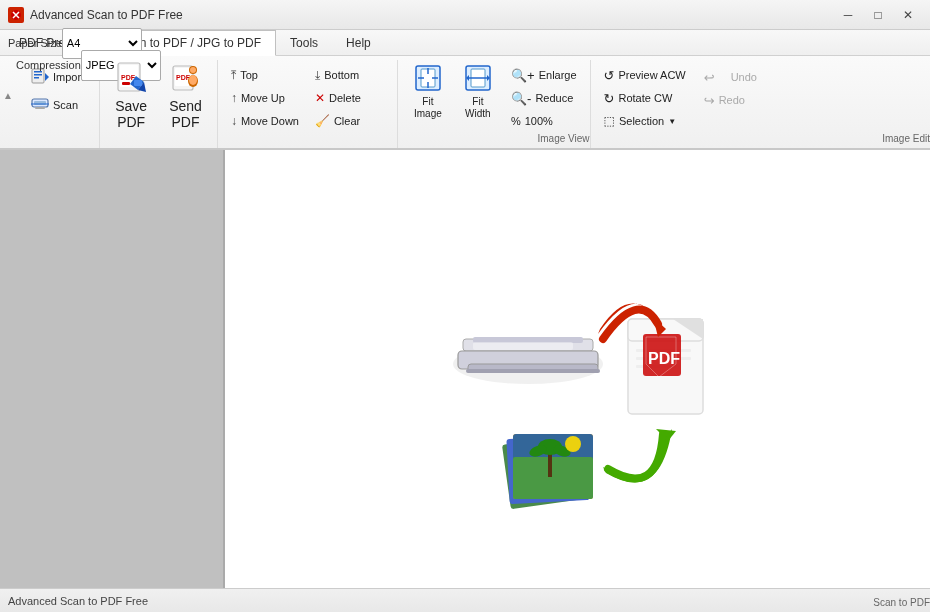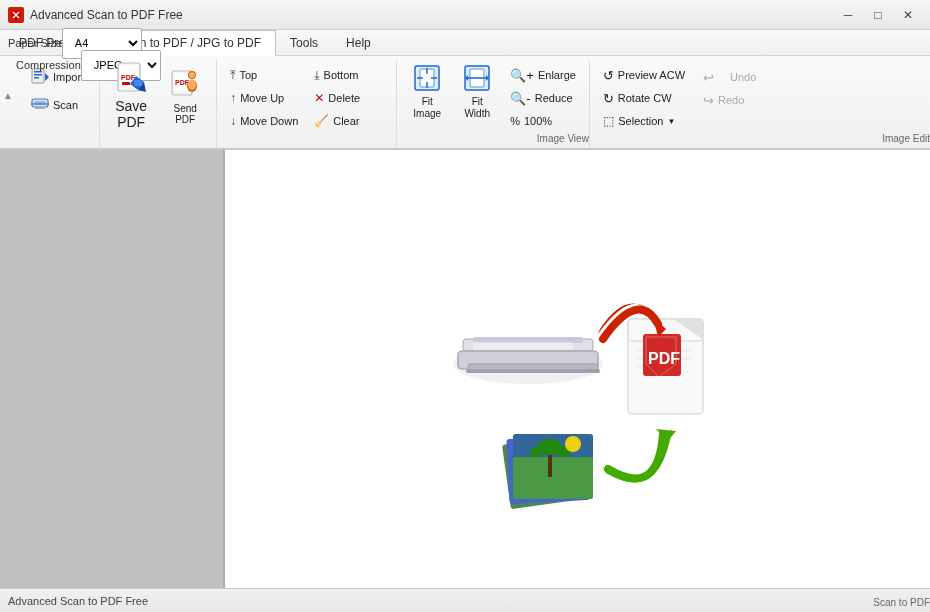--- a/index.html
+++ b/index.html
@@ -154,21 +154,21 @@
     
     .label-row {
       display: flex;
       align-items: center;
       padding: 2px 4px;
       height: 22px;
     }
     .label-text { font-size: 11px; color: #333; white-space: nowrap; }
     .dropdown-select {
       font-size: 11px;
-      padding: 1px 8px;
+      padding: 1px 0;
       border: 1px solid #aaa;
       background: white;
       border-radius: 2px;
       width: 80px;
       height: 31px;
       cursor: pointer;
     }
 
     
     .scan-section {
@@ -391,21 +391,21 @@
             <rect x="2" y="4" width="20" height="24" rx="2" fill="#f5f5f5" stroke="#bbb" stroke-width="1.2"></rect>
             <rect x="4" y="6" width="16" height="18" rx="1" fill="white"></rect>
             <text x="5" y="18" font-size="7" fill="#cc0000" font-weight="bold">PDF</text>
 
             <circle cx="22" cy="8" r="4" fill="#cc6600"></circle>
             <ellipse cx="22" cy="19" rx="5" ry="6" fill="#cc6600"></ellipse>
             <circle cx="22" cy="8" r="3" fill="#ffaa66"></circle>
             <ellipse cx="22" cy="18" rx="4" ry="5" fill="#ffaa66"></ellipse>
           </svg>
         </span>
-        <span style="font-size:10px; text-align:center;">Send<br>PDF</span>
+        <span style="font-size:14px; text-align:center;">Send<br>PDF</span>
       </div>
     </div>
   </div>
 
   <div class="ribbon-section" style="min-width:180px;">
     <div class="ribbon-content" style="gap:2px;">
 
       <div class="ribbon-col">
         <div class="rb-small-btn">
           <span style="font-size:12px; color:#444;">⤒</span>

